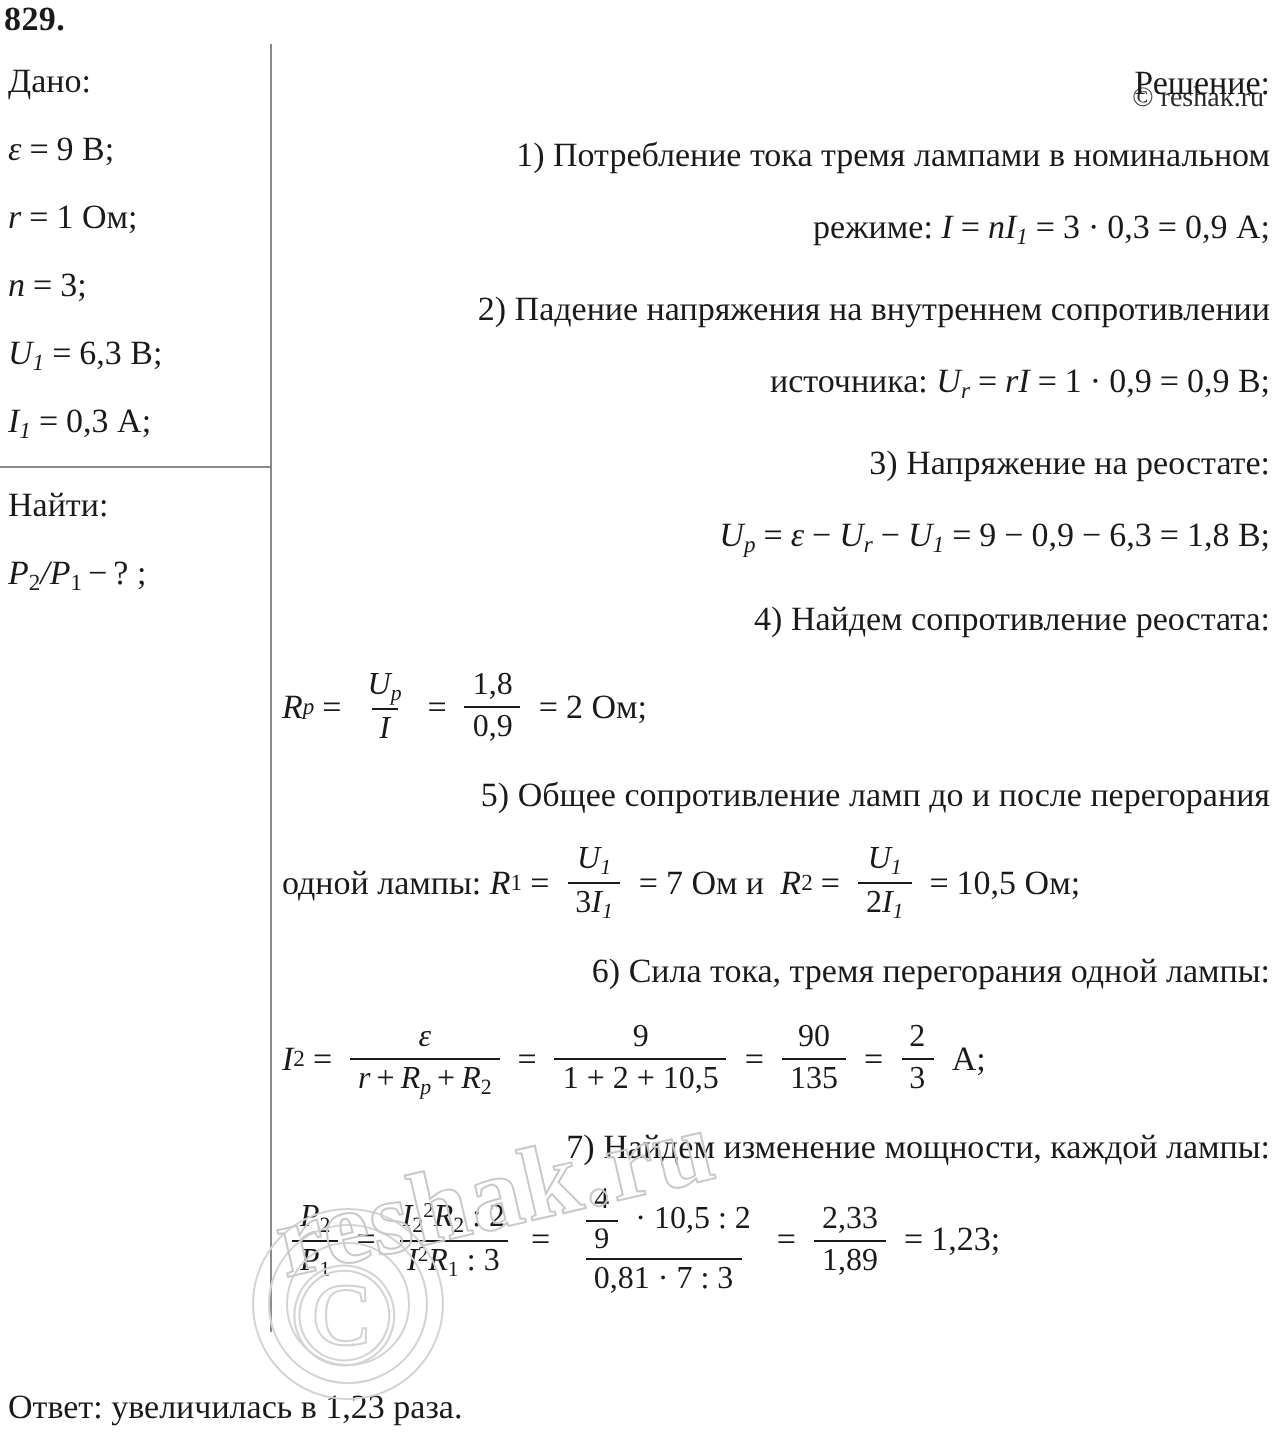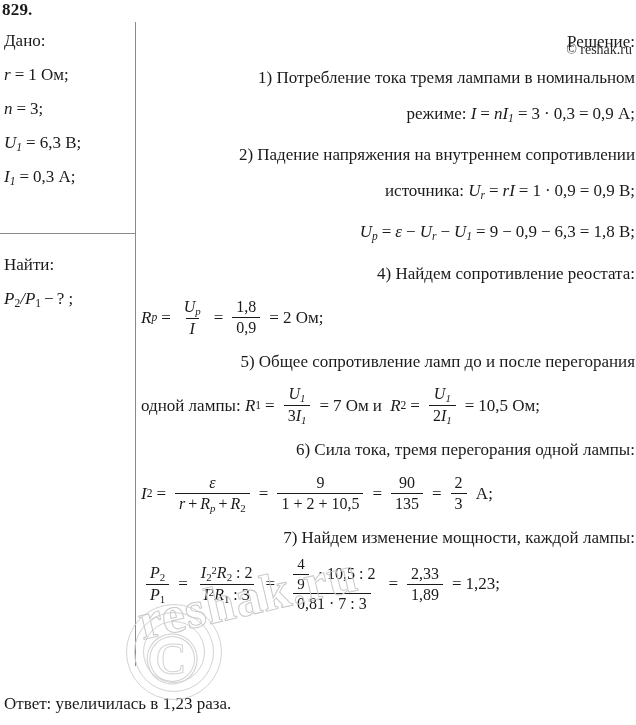--- a/index.html
+++ b/index.html
@@ -67,21 +67,21 @@
   }
   .given .line {
     height: 34px;
     font-size: 17px;
     line-height: 34px;
     white-space: nowrap;
   }
   .find {
     position: absolute;
     left: 4px;
-    top: 248px;
+    top: 236px;
     width: 128px;
   }
   .find .line {
     height: 34px;
     font-size: 17px;
     line-height: 34px;
     white-space: nowrap;
   }
 
   
@@ -207,20 +207,23 @@
 
   <div class="task-no">829.</div>
   <div class="copyright">© reshak.ru</div>
 
   <div class="v-rule"></div>
   <div class="h-rule"></div>
 
   <div class="given">
     <div class="line">Дано:</div>
 
+    <div class="line">
+      <span class="mi">ε</span><span class="op">=</span><span class="mn">9</span>&nbsp;<span class="mtxt">В</span><span>;</span>
+    </div>
 
     <div class="line">
       <span class="mi">r</span><span class="op">=</span><span class="mn">1</span>&nbsp;<span class="mtxt">Ом</span><span>;</span>
     </div>
 
     <div class="line">
       <span class="mi">n</span><span class="op">=</span><span class="mn">3</span><span>;</span>
     </div>
 
     <div class="line">
@@ -254,20 +257,24 @@
 
     <div class="sol-line">
       <span>2)</span>
       <span>Падение напряжения на внутреннем сопротивлении</span>
     </div>
     <div class="sol-line">
       <span>источника:</span>
       <span class="mi">U</span><sub>r</sub><span class="op">=</span><span class="mi">rI</span><span class="op">=</span><span class="mn">1</span><span class="op">·</span><span class="mn">0,9</span><span class="op">=</span><span class="mn">0,9</span>&nbsp;<span class="mtxt">В;</span>
     </div>
 
+    <div class="sol-line">
+      <span>3)</span>
+      <span>Напряжение на реостате:</span>
+    </div>
     <div class="sol-line">
       <span class="mi">U</span><sub>p</sub><span class="op">=</span><span class="mi">ε</span><span class="op">−</span><span class="mi">U</span><sub>r</sub><span class="op">−</span><span class="mi">U</span><sub>1</sub><span class="op">=</span><span class="mn">9</span><span class="op">−</span><span class="mn">0,9</span><span class="op">−</span><span class="mn">6,3</span><span class="op">=</span><span class="mn">1,8</span>&nbsp;<span class="mtxt">В;</span>
     </div>
 
     <div class="sol-line">
       <span>4)</span>
       <span>Найдем сопротивление реостата:</span>
     </div>
     <div class="sol-block">
       <span class="mi">R</span><sub>p</sub><span class="op">=</span>

